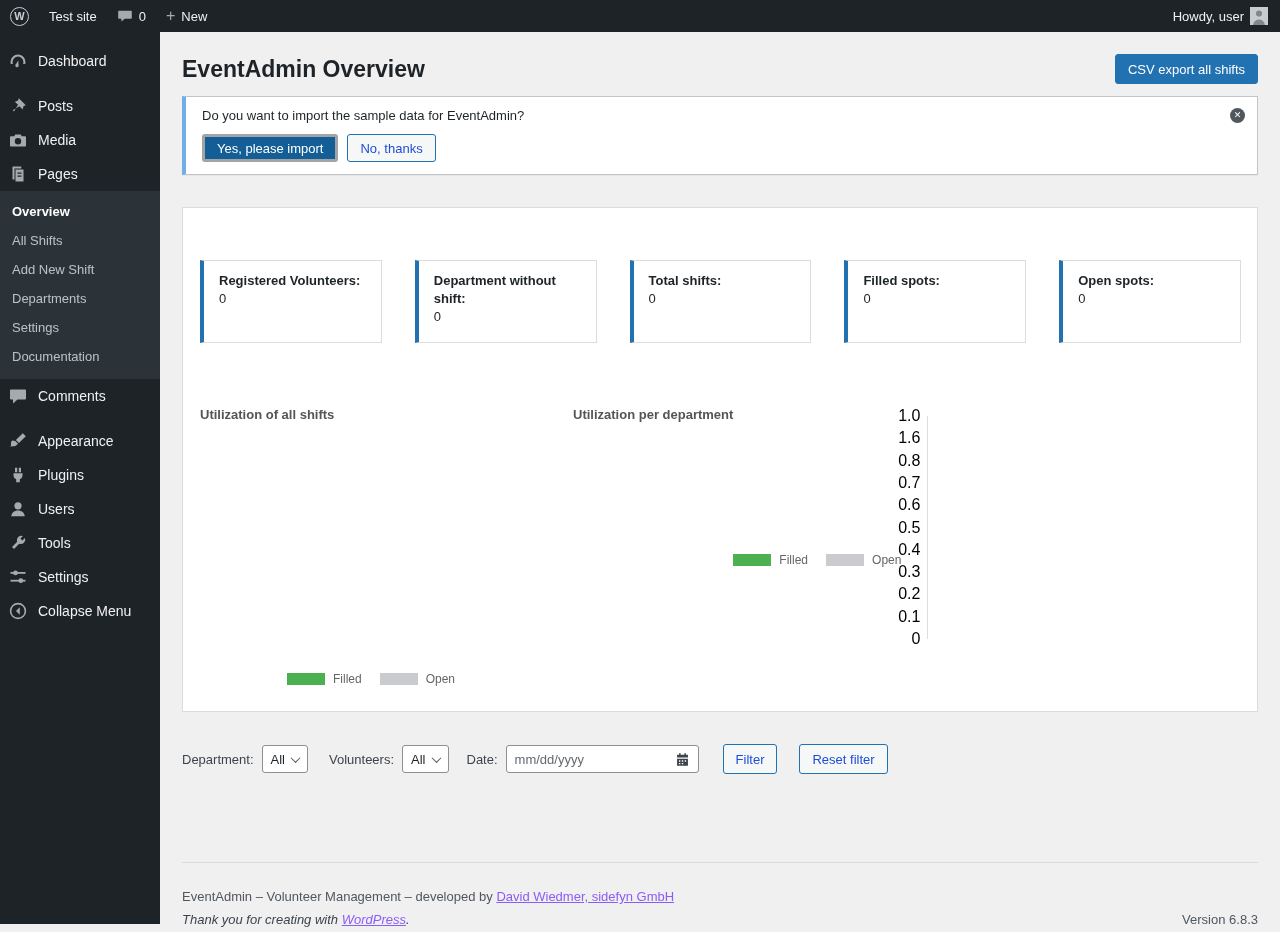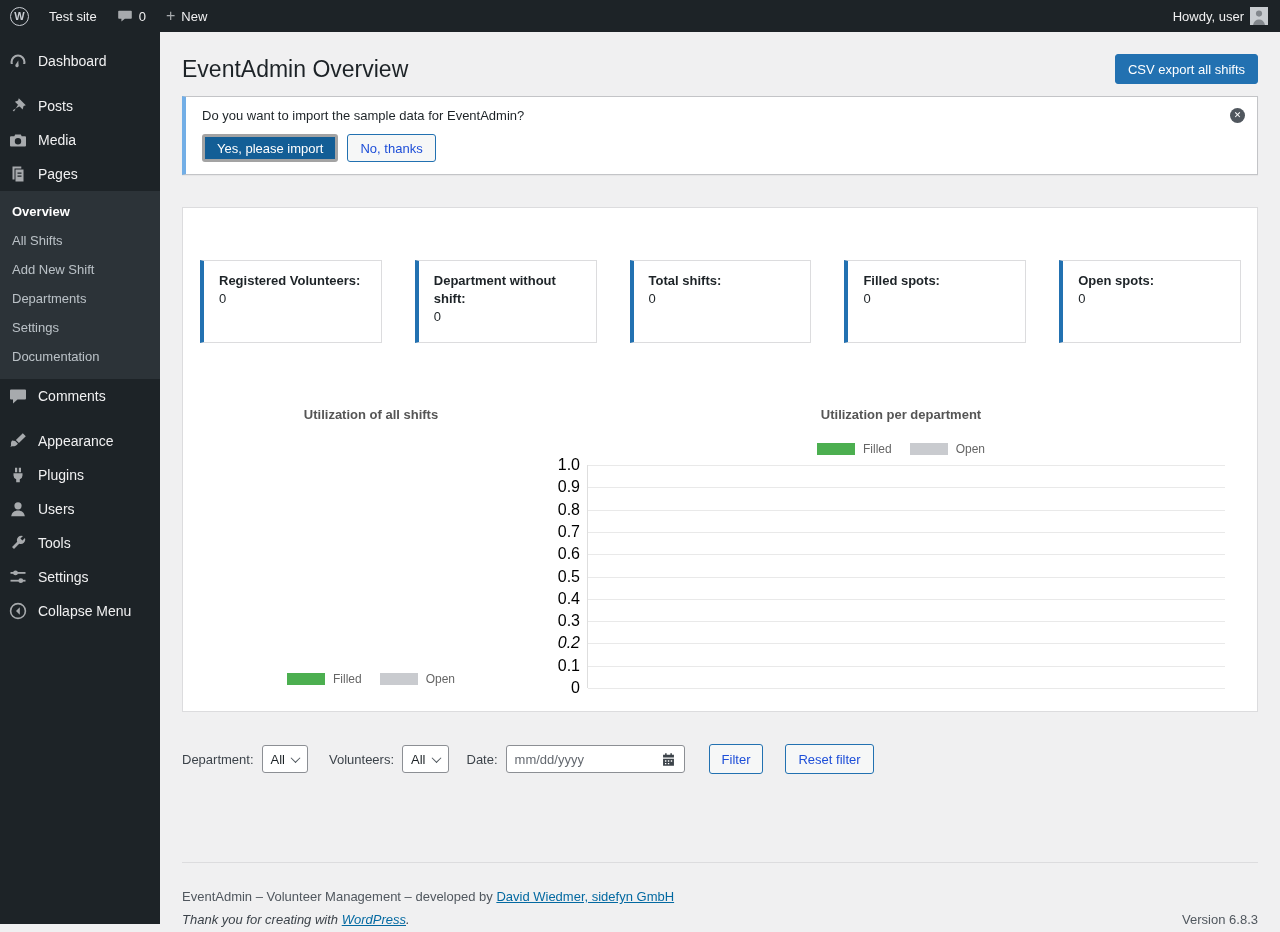--- a/index.html
+++ b/index.html
@@ -22,62 +22,62 @@
   .menu-item.active .menu-icon{color:#fff}
   .menu-item.active::after{content:"";position:absolute;right:0;top:50%;margin-top:-8px;border:8px solid transparent;border-right-color:#f0f0f1}
   .menu-sep{height:11px}
   .submenu{background:#2c3338;padding:6px 0 8px}
   .submenu-item{padding:7px 12px;font-size:13px;color:rgba(240,246,252,.72);cursor:pointer}
   .submenu-item.current{color:#fff;font-weight:bold}
 
   
   #content{margin-left:160px;padding:52px 22px 0}
   .page-header{display:flex;align-items:center;justify-content:space-between;height:34px}
-  h1{font-size:23px;font-weight:400;color:#1d2327}
+  h1{font-size:23px;font-weight:700;color:#1d2327}
   .btn{display:inline-flex;align-items:center;justify-content:center;border-radius:3px;font-size:13px;cursor:pointer;white-space:nowrap}
   .btn-accent{background:#2271b1;border:1px solid #2271b1;color:#fff;height:30px;padding:0 12px}
   .btn-primary{background:#135e96;border:3px solid #a3a3a3;color:#fff;height:28px;padding:0 12px}
   .btn-secondary{background:#f6f7f7;border:1px solid #2271b1;color:#1d4ed8;height:28px;padding:0 12px}
 
   .notice{margin-top:10px;background:#fff;border:1px solid #c3c4c7;border-left:4px solid #72aee6;box-shadow:0 1px 1px rgba(0,0,0,.04);padding:10px 40px 12px 16px;position:relative}
   .notice p{margin:0 0 10px;line-height:17px}
   .notice-buttons{display:flex;gap:9px}
   .notice-dismiss{position:absolute;top:11px;right:12px;width:15px;height:15px;border-radius:50%;background:#50575e;color:#fff;display:flex;align-items:center;justify-content:center;font-size:9px;line-height:1;cursor:pointer}
 
   .card{margin-top:32px;background:#fff;border:1px solid #dcdcde;height:505px;padding:52px 16px 0 17px}
   .stats-row{display:flex;gap:33px}
   .stat{width:182px;height:83px;background:#fff;border:1px solid #dcdcde;border-left:4px solid #2271b1;padding:11px 15px;line-height:18px}
   .stat-label{font-weight:bold}
 
   .charts-row{display:flex;margin-top:64px;height:285px}
   .chart-left{width:342px;display:flex;flex-direction:column}
-  .chart-right{flex:1;margin-left:19px;display:flex;flex-direction:column}
-  .chart-title{font-size:13px;font-weight:bold;color:#555;text-align:center}
+  .chart-right{flex:1;margin-left:31px;display:flex;flex-direction:row}
+  .chart-title{font-size:13px;font-weight:bold;color:#555;text-align:left}
   .legend{display:flex;align-items:center;justify-content:center;gap:18px;font-size:12px;color:#666}
   .legend-item{display:flex;align-items:center;gap:8px}
   .swatch{width:38px;height:12px;display:inline-block}
   .chart-left .legend{margin-top:auto;margin-bottom:6px}
   .chart-right .legend{margin-top:20px}
   .plot{display:flex;margin-top:9px;height:223px}
   .yticks{position:relative;width:26px;font-size:16px;color:#000000}
   .ytick{position:absolute;right:7px;transform:translateY(-50%)}
   .grid{flex:1;position:relative;border-left:1px solid #dedede;margin-right:16px}
   .gridline{position:absolute;left:0;right:0;height:1px;background:#e9e9e9}
 
   .filters{margin-top:32px;display:flex;align-items:center;color:#3c434a}
   .select{display:inline-flex;align-items:center;gap:7px;height:28px;border:1px solid #8c8f94;border-radius:3px;background:#fff;padding:0 8px;color:#1d2327;cursor:pointer}
   .chev{width:7px;height:7px;border-right:1.6px solid #50575e;border-bottom:1.6px solid #50575e;transform:rotate(45deg) translate(-1px,-1px)}
-  .datefield{display:inline-flex;align-items:center;height:28px;width:179px;border:1px solid #8c8f94;border-radius:3px;background:#fff;padding:8px 8px;gap:6px}
+  .datefield{display:inline-flex;align-items:center;height:28px;width:193px;border:1px solid #8c8f94;border-radius:3px;background:#fff;padding:8px 8px;gap:6px}
   .datefield input{border:none;outline:none;flex:1;min-width:0;font:inherit;color:#1d2327;background:transparent}
   .datefield input::placeholder{color:#646970}
   .ml8{margin-left:8px}.ml18{margin-left:18px}.ml21{margin-left:21px}.ml22{margin-left:22px}.ml24{margin-left:24px}
   .btn30{height:30px}
 
   .footer{margin-top:88px;border-top:1px solid #dcdcde;padding-top:26px;color:#50575e}
-  .footer a{color:#0369a1}
+  .footer a{color:#8b5cf6}
   .footer-bottom{display:flex;justify-content:space-between;align-items:baseline;margin-top:8px}
   .thanks{font-style:italic;color:#3c434a}
   .version{color:#50575e}
   a{cursor:pointer;text-decoration:underline}
 </style>
 </head>
 <body>
 
 <div id="adminbar">
   <div class="ab-item">
@@ -282,28 +282,28 @@
             <span>Filled</span>
           </span>
           <span class="legend-item">
             <span class="swatch" style="background: rgb(201, 203, 207);"></span>
             <span>Open</span>
           </span>
         </div>
         <div class="plot">
           <div class="yticks">
               <div class="ytick" style="top: 0%;">1.0</div>
-              <div class="ytick" style="top: 10%;">0.9</div>
+              <div class="ytick" style="top: 10%;">1.6</div>
               <div class="ytick" style="top: 20%;">0.8</div>
               <div class="ytick" style="top: 30%;">0.7</div>
               <div class="ytick" style="top: 40%;">0.6</div>
               <div class="ytick" style="top: 50%;">0.5</div>
               <div class="ytick" style="top: 60%;">0.4</div>
               <div class="ytick" style="top: 70%;">0.3</div>
-              <div class="ytick" style="top: 80%; font-style: italic;">0.2</div>
+              <div class="ytick" style="top: 80%;">0.2</div>
               <div class="ytick" style="top: 90%;">0.1</div>
               <div class="ytick" style="top: 100%;">0</div>
             </div>
           <div class="grid">
               <div class="gridline" style="top: 0%;"></div>
               <div class="gridline" style="top: 10%;"></div>
               <div class="gridline" style="top: 20%;"></div>
               <div class="gridline" style="top: 30%;"></div>
               <div class="gridline" style="top: 40%;"></div>
               <div class="gridline" style="top: 50%;"></div>

